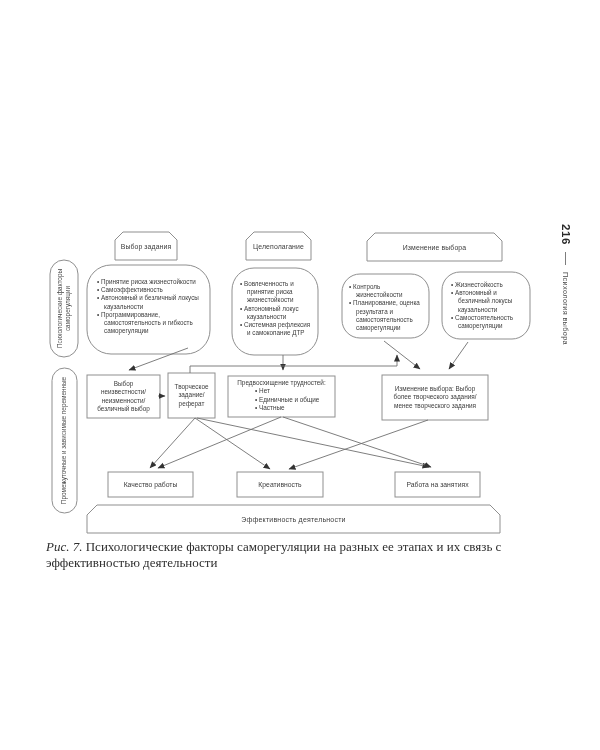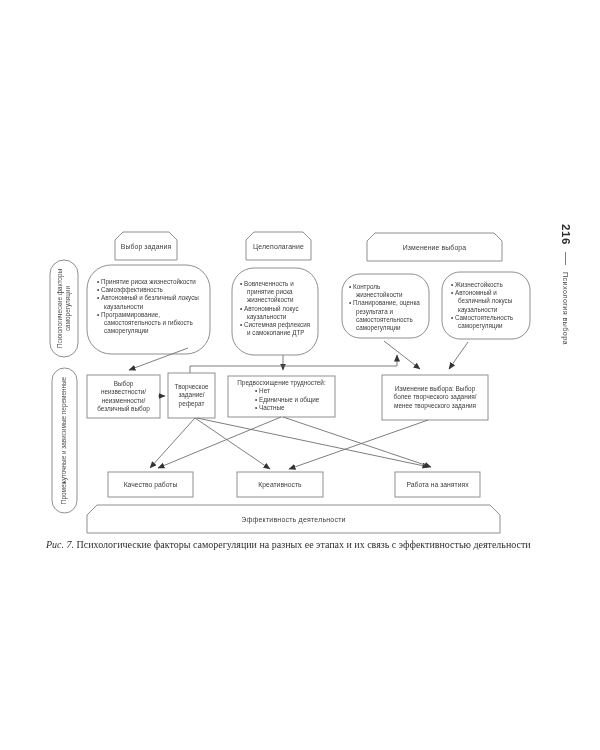--- a/index.html
+++ b/index.html
@@ -22,21 +22,21 @@
   .ant-list { font-size:6.4px; line-height:1.3; padding-left:27px; }
   .ant-list .li { padding-left:7px; text-indent:-7px; }
   .ant-list .li::before { content:"•\00a0"; }
   .outcome-label { font-size:6.8px; }
   .bar-label { font-size:7px; letter-spacing:0.2px; }
   .vlabel {
     transform:rotate(-90deg); transform-origin:0 0;
     display:flex; align-items:center; justify-content:center;
     text-align:center; font-size:6.4px; line-height:1.3; color:#464646;
   }
-  .caption { font-family:"Liberation Serif", serif; font-size:10px; color:#2e2e2e; }
+  .caption { font-family:"Liberation Serif", serif; font-size:13px; color:#2e2e2e; }
   .caption .pfx { font-style:italic; }
   .margin-head {
     transform:rotate(90deg); transform-origin:0 0;
     display:flex; align-items:center; gap:7px;
   }
   .pageno { font-size:11.5px; font-weight:bold; letter-spacing:0.6px; color:#2b2b2b; }
   .rule { width:13px; height:1px; background:#7d7d7d; }
   .running { font-size:7.4px; letter-spacing:0.3px; color:#4a4a4a; white-space:nowrap; }
 </style>
 </head>

